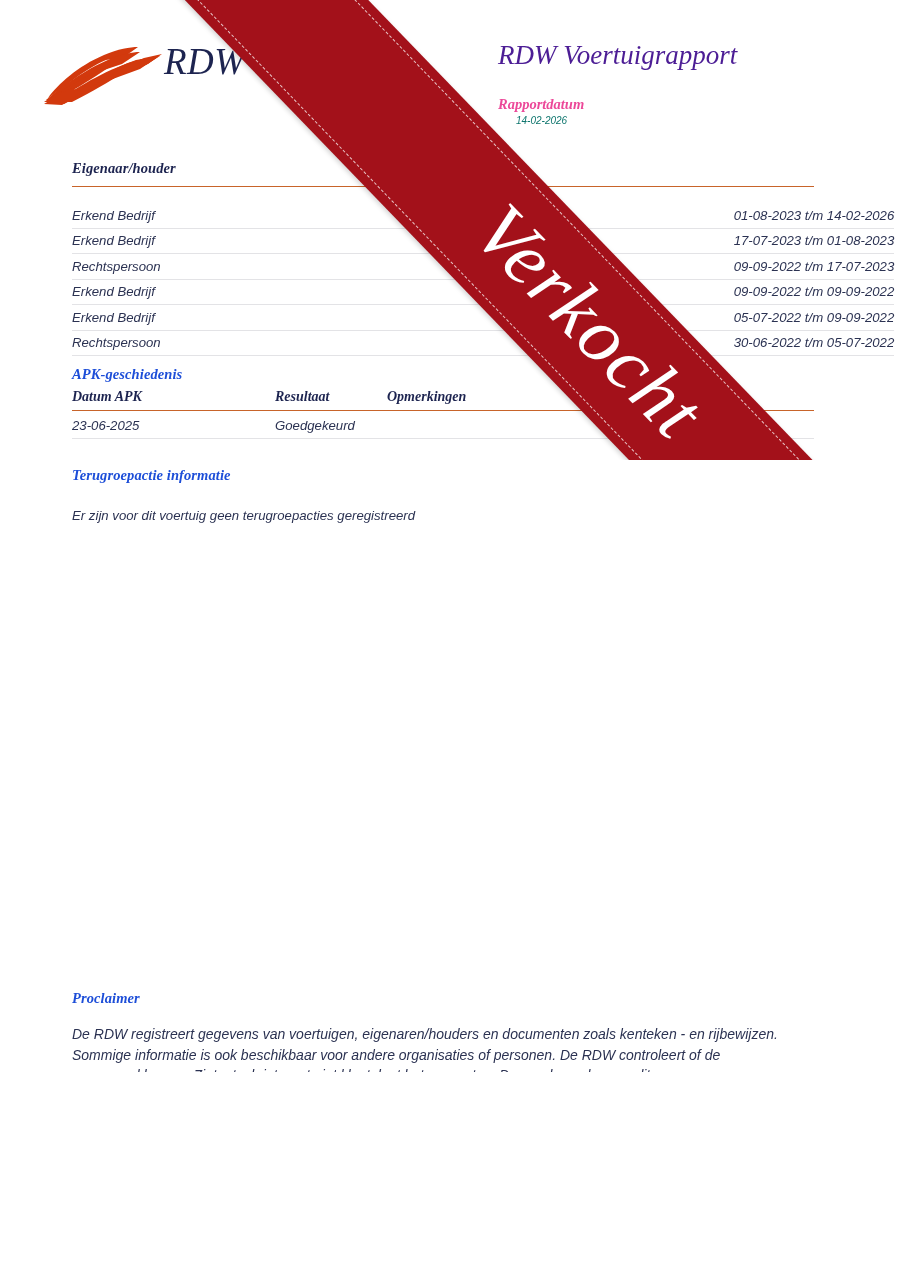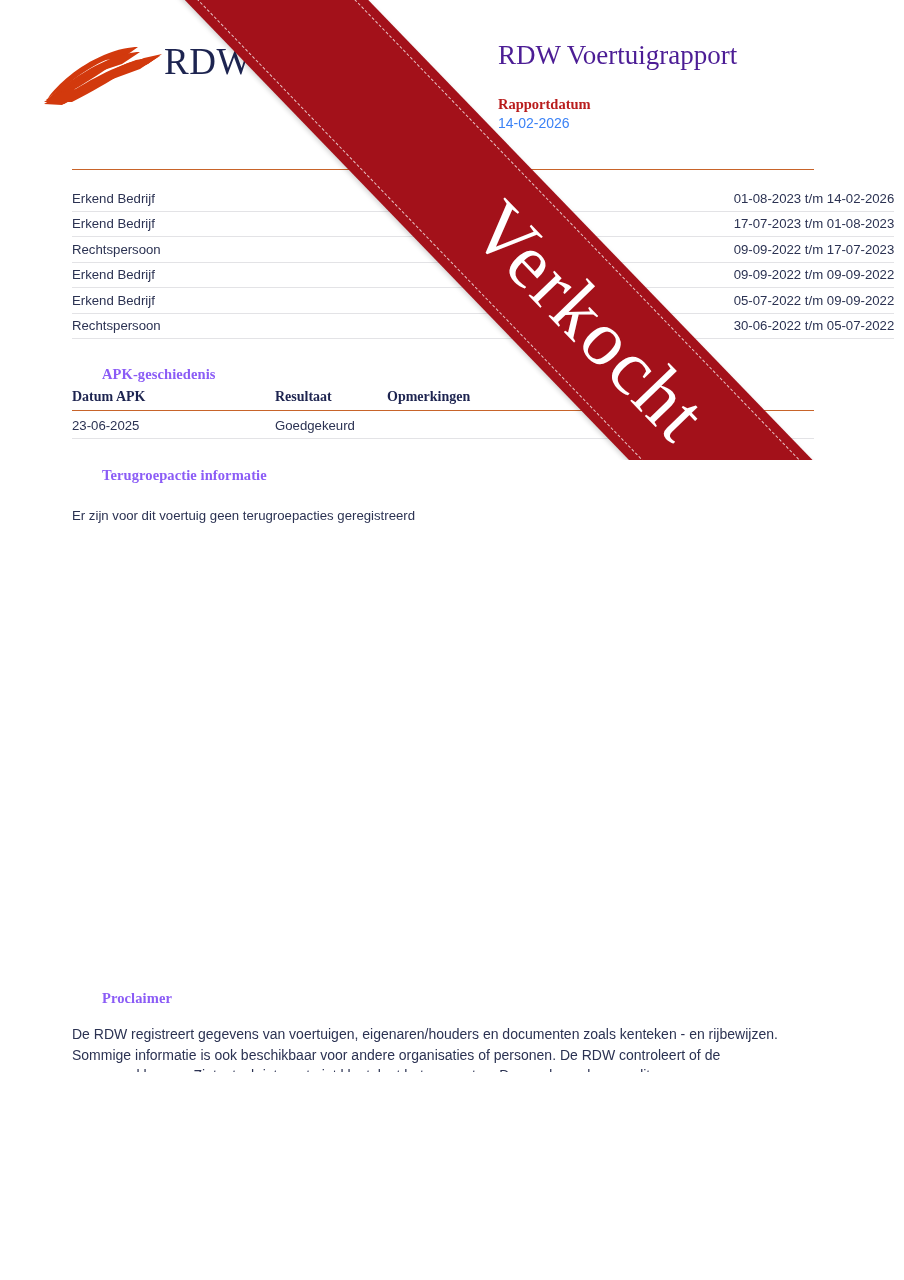--- a/index.html
+++ b/index.html
@@ -16,20 +16,21 @@
     overflow: hidden;
     color: #1d2440;
   }
 
   .page {
     position: relative;
     width: 904px;
     height: 1072px;
     background: #ffffff;
     overflow: hidden;
+    font-style: italic;
   }
 
   
   .header {
     position: absolute;
     left: 0; top: 0;
     width: 904px;
     height: 150px;
   }
 
@@ -68,47 +69,46 @@
     white-space: nowrap;
   }
 
   .report-date-label {
     position: absolute;
     left: 498px;
     top: 96px;
     font-family: "Liberation Serif", serif;
     font-size: 14.5px;
     font-weight: bold;
-    color: #b91c1c;
+    color: #ec4899;
   }
 
   .report-date-value {
     position: absolute;
-    left: 498px;
+    left: 516px;
     top: 115px;
-    font-size: 14px;
-    color: #3b82f6;
+    font-size: 10px;
+    color: #0f766e;
   }
 
   
   .section-heading-navy {
     font-family: "Liberation Serif", serif;
     font-size: 14.5px;
     font-weight: bold;
     color: #1d2450;
     letter-spacing: 0.1px;
   }
 
   .section-heading-orange {
     font-family: "Liberation Serif", serif;
     font-size: 14.5px;
     font-weight: bold;
-    color: #8b5cf6;
+    color: #1d4ed8;
     letter-spacing: 0.1px;
-    margin-left: 30px;
   }
 
   .rule-orange {
     border: 0;
     border-top: 1.5px solid #c8642a;
     width: 100%;
   }
 
   
   .owner-section {
@@ -287,20 +287,21 @@
       </svg>
       <div class="logo-word">RDW</div>
     </div>
 
     <div class="doc-title">RDW Voertuigrapport</div>
     <div class="report-date-label">Rapportdatum</div>
     <div class="report-date-value">14-02-2026</div>
   </div>
 
   <div class="owner-section">
+    <div class="section-heading-navy">Eigenaar/houder</div>
     <hr class="rule-orange">
     <table class="owner-table">
       <tbody>
         <tr>
           <td>Erkend Bedrijf</td>
           <td class="date-cell">01-08-2023 t/m 14-02-2026</td>
         </tr>
         <tr>
           <td>Erkend Bedrijf</td>
           <td class="date-cell">17-07-2023 t/m 01-08-2023</td>

